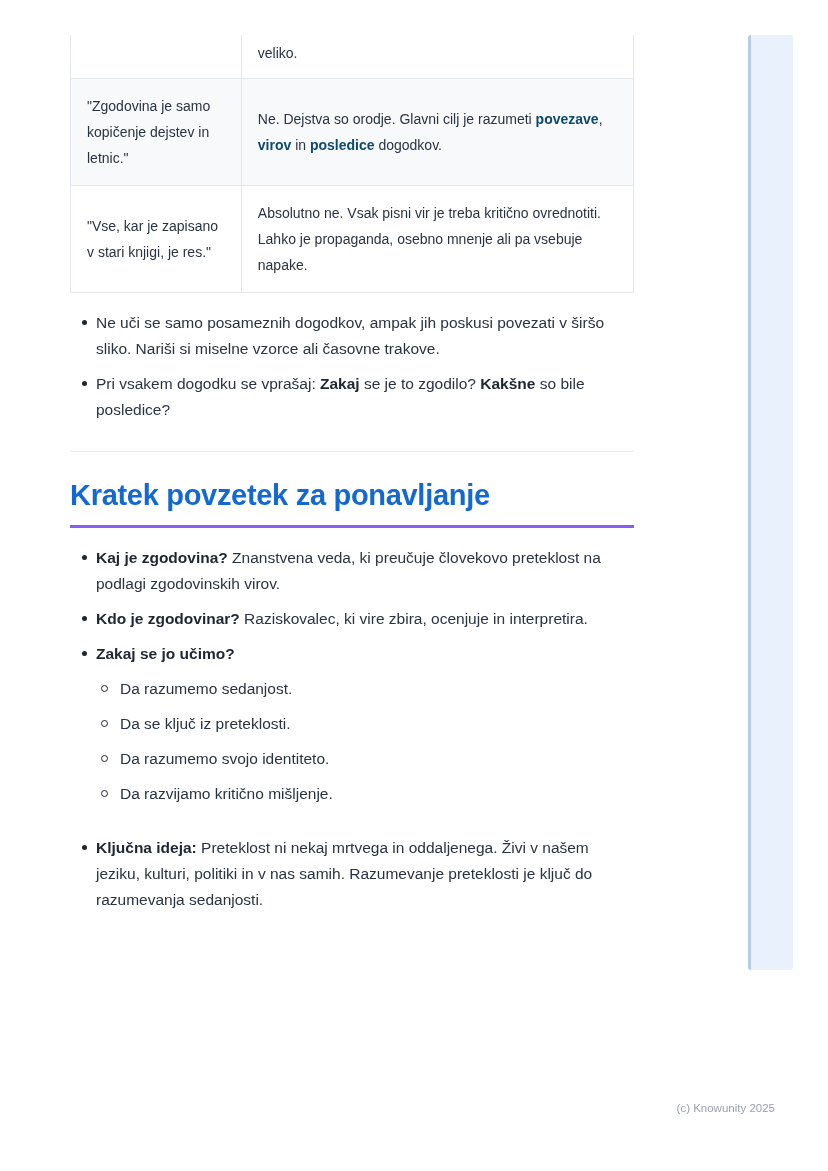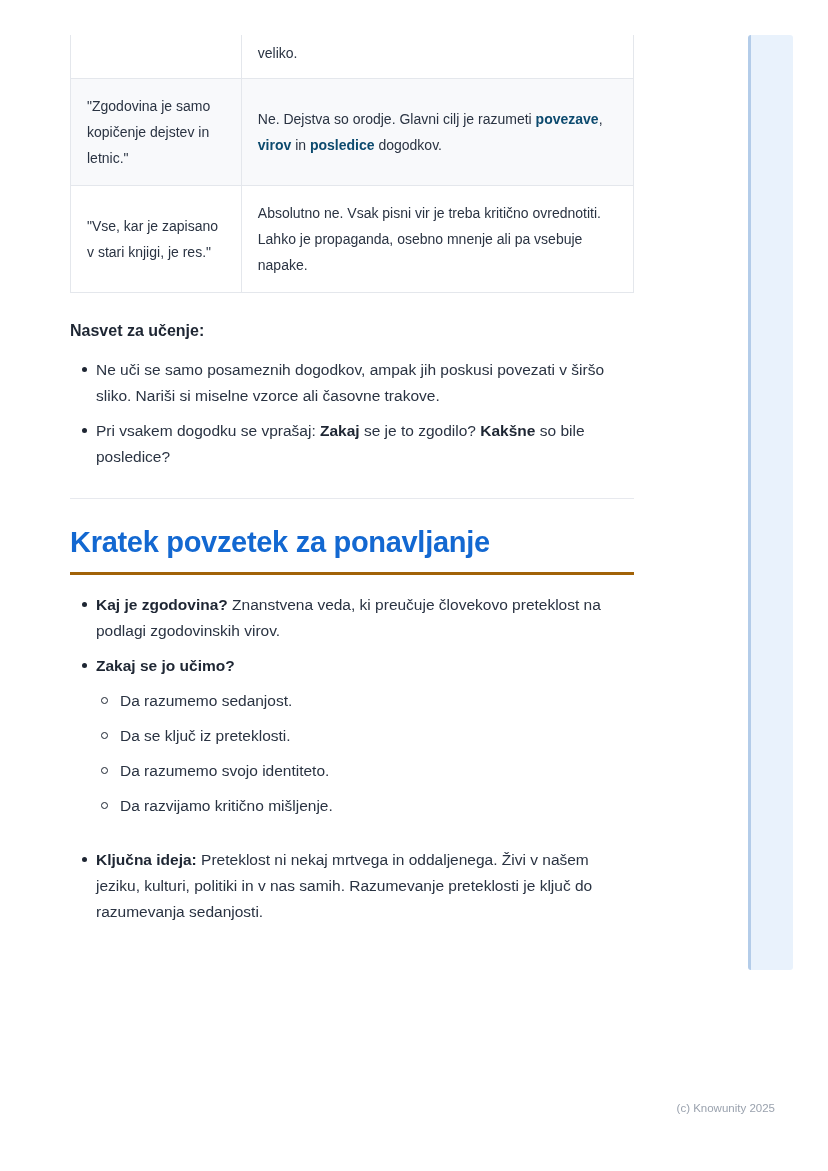--- a/index.html
+++ b/index.html
@@ -53,21 +53,21 @@
     color: #1e2633;
   }
   .h1 {
     margin-top: 26px;
     font-size: 29px;
     line-height: 34px;
     font-weight: bold;
     letter-spacing: -0.3px;
     color: #1368d1;
     padding-bottom: 13px;
-    border-bottom: 3px solid #a16207;
+    border-bottom: 3px solid #8b5cf6;
   }
   hr.divider {
     border: none;
     border-top: 1px solid #e7e9ee;
     margin-top: 28px;
   }
 
   
   ul.blist {
     list-style: none;
@@ -150,41 +150,44 @@
         <td class="c-left">
           <span>"Vse, kar je zapisano v stari knjigi, je res."</span>
         </td>
         <td class="c-right">
           <span>Absolutno ne. Vsak pisni vir je treba kritično ovrednotiti. Lahko je propaganda, osebno mnenje ali pa vsebuje napake.</span>
         </td>
       </tr>
     </tbody>
   </table>
 
-  <div class="tips-heading">Nasvet za učenje:</div>
 
   <ul class="blist">
     <li>
       <span class="dot"></span>
       <span class="btext">Ne uči se samo posameznih dogodkov, ampak jih poskusi povezati v širšo sliko. Nariši si miselne vzorce ali časovne trakove.</span>
     </li>
     <li>
       <span class="dot"></span>
       <span class="btext"><span>Pri vsakem dogodku se vprašaj: </span><strong>Zakaj</strong><span> se je to zgodilo? </span><strong>Kakšne</strong><span> so bile posledice?</span></span>
     </li>
   </ul>
 
   <hr class="divider">
 
   <div class="h1">Kratek povzetek za ponavljanje</div>
 
   <ul class="blist">
     <li>
       <span class="dot"></span>
       <span class="btext"><strong>Kaj je zgodovina?</strong><span> Znanstvena veda, ki preučuje človekovo preteklost na podlagi zgodovinskih virov.</span></span>
+    </li>
+    <li>
+      <span class="dot"></span>
+      <span class="btext"><strong>Kdo je zgodovinar?</strong><span> Raziskovalec, ki vire zbira, ocenjuje in interpretira.</span></span>
     </li>
     <li>
       <span class="dot"></span>
       <span class="btext">
         <strong>Zakaj se jo učimo?</strong>
         <ul class="sub">
           <li>
             <span class="circ"></span>
             <span>Da razumemo sedanjost.</span>
           </li>

